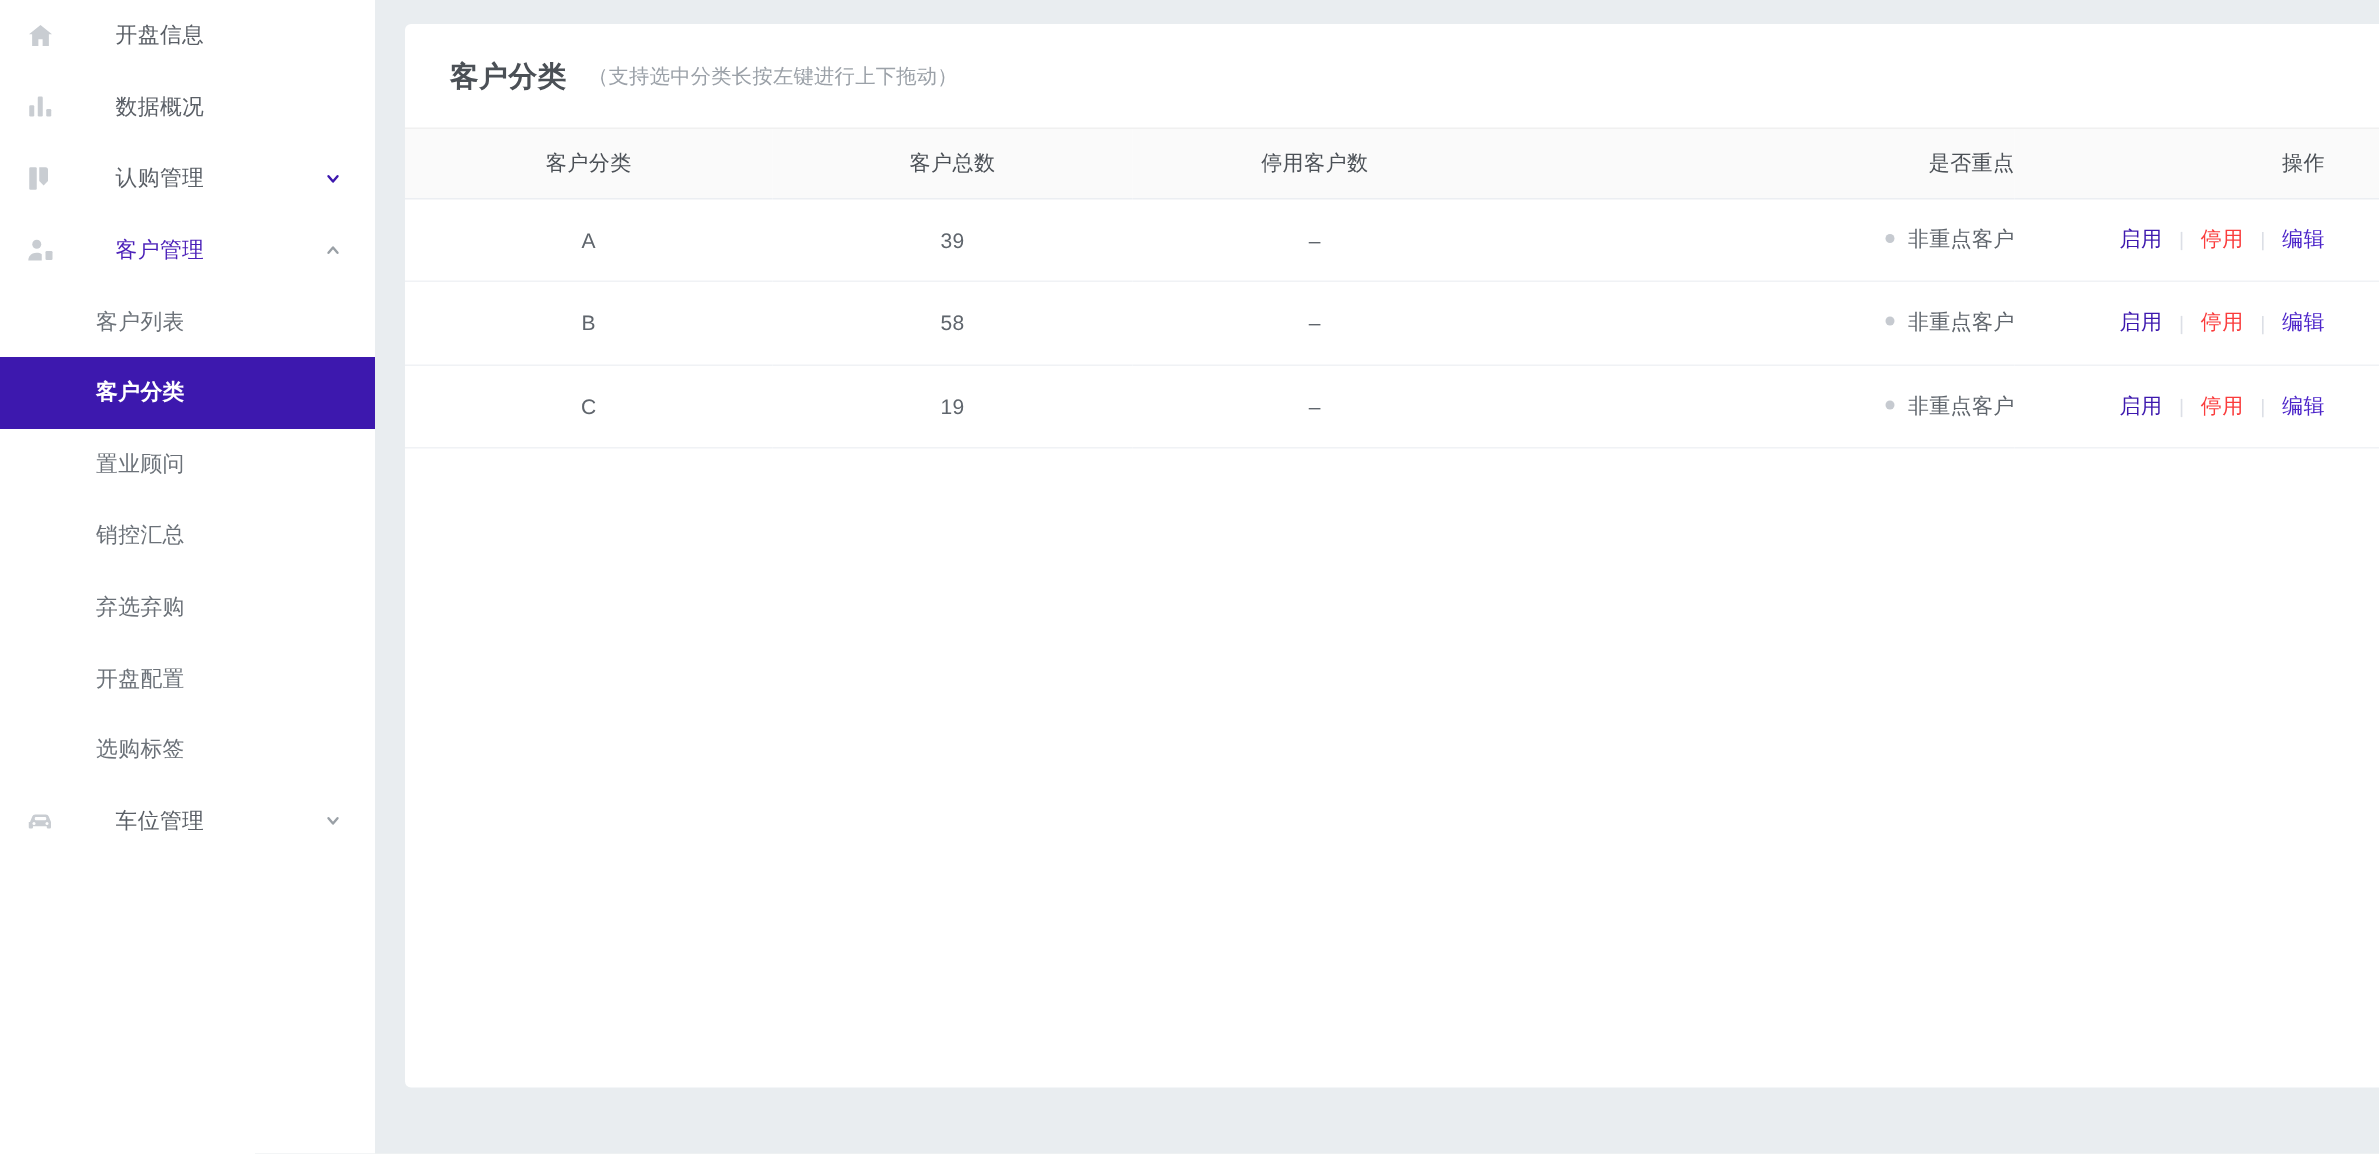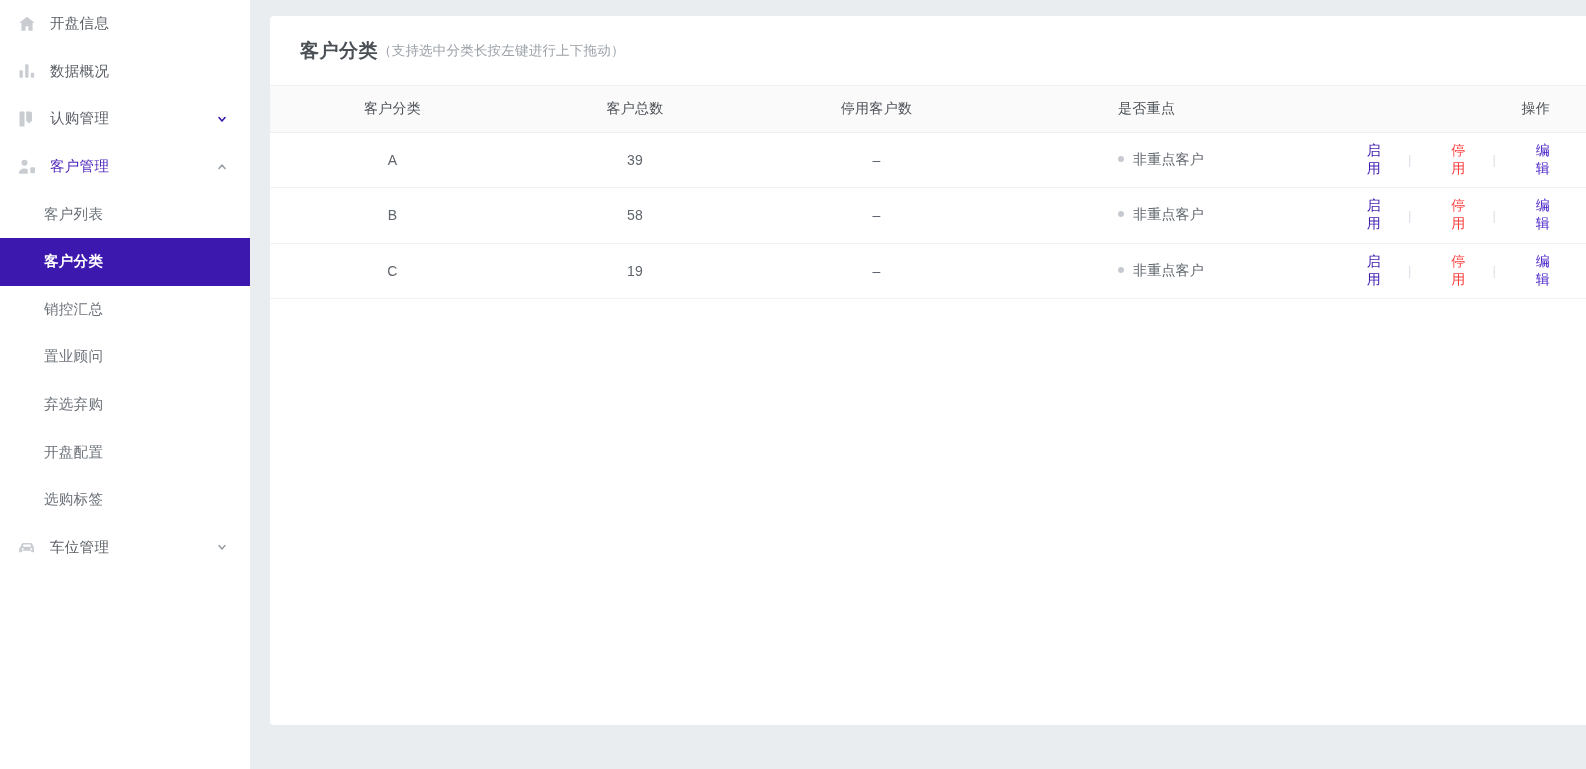--- a/index.html
+++ b/index.html
@@ -18,20 +18,21 @@
     flex: 0 0 250px;
     overflow: hidden;
     position: relative;
   }
   .nav-item {
     display: flex; align-items: center;
     height: 47.6px;
     padding: 0 22px 0 16px;
     cursor: pointer;
     position: relative;
+    gap: 27px;
   }
   .nav-item .ico {
     width: 22px; height: 22px;
     flex: 0 0 22px;
     margin-right: 12px;
     display: flex; align-items: center; justify-content: center;
     color: #c9cdd2;
   }
   .nav-item .ico svg { display: block; }
   .nav-label {
@@ -46,21 +47,21 @@
     margin-left: auto;
     width: 12px; height: 12px;
     display: flex; align-items: center; justify-content: center;
     color: #9aa0a6;
   }
   .chev.purple { color: #3d18ae; }
 
   .sub-item {
     display: flex; align-items: center;
     height: 47.6px;
-    padding-left: 44px;
+    padding-left: 64px;
     font-size: 14.5px;
     color: #6b7178;
     cursor: pointer;
     letter-spacing: .3px;
   }
   .sub-item.active {
     background: #3d18ae;
     color: #ffffff;
     font-weight: bold;
   }
@@ -88,21 +89,21 @@
   }
   .card-title {
     font-size: 19px;
     font-weight: bold;
     color: #4b5056;
     letter-spacing: .5px;
   }
   .card-sub {
     font-size: 13.5px;
     color: #9ba1a8;
-    margin-left: 0;
+    margin-left: 14px;
     letter-spacing: .2px;
   }
 
   table.tbl { width: 100%; border-collapse: collapse; table-layout: fixed; }
   table.tbl th {
     background: #fafafa;
     height: 46px;
     font-size: 14px;
     font-weight: normal;
     color: #4b5056;
@@ -112,36 +113,36 @@
   table.tbl td {
     height: 55.5px;
     font-size: 14px;
     color: #5f656c;
     border-bottom: 1px solid #f0f2f5;
     letter-spacing: .2px;
   }
   .col-cat   { width: 245px; text-align: center; }
   .col-total { width: 240px; text-align: center; }
   .col-stop  { width: 243px; text-align: center; }
-  .col-key   { width: 345px; text-align: left; padding-left: 120px; }
+  .col-key   { width: 345px; text-align: right; padding-left: 120px; }
   .col-act   { width: 243px; text-align: right; padding-right: 36px; }
 
   .dot {
     display: inline-block;
     width: 6px; height: 6px;
     border-radius: 50%;
     background: #c6cad0;
     margin-right: 9px;
     vertical-align: middle;
     position: relative;
     top: -1px;
   }
   .key-text { vertical-align: middle; }
 
-  .acts { display: inline-flex; align-items: center; gap: 16px; }
+  .acts { display: inline-flex; align-items: center; gap: 0; }
   .act {
     font-size: 14px;
     cursor: pointer;
     padding: 0 11px;
     letter-spacing: .3px;
   }
   .act.enable { color: #3d18ae; }
   .act.disable { color: #fa3c3c; }
   .act.edit { color: #4b23c9; padding-right: 0; }
   .sep { color: #dcdfe6; font-size: 13px; }
@@ -204,24 +205,24 @@
       </span>
     </div>
 
     <div class="sub-item">
         <span>客户列表</span>
       </div>
     <div class="sub-item active">
         <span>客户分类</span>
       </div>
     <div class="sub-item">
+        <span>置业顾问</span>
+      </div>
+    <div class="sub-item">
         <span>销控汇总</span>
-      </div>
-    <div class="sub-item">
-        <span>置业顾问</span>
       </div>
     <div class="sub-item">
         <span>弃选弃购</span>
       </div>
     <div class="sub-item">
         <span>开盘配置</span>
       </div>
     <div class="sub-item">
         <span>选购标签</span>
       </div>

